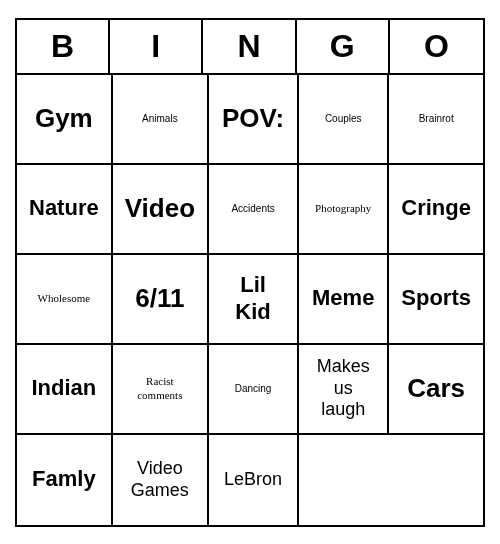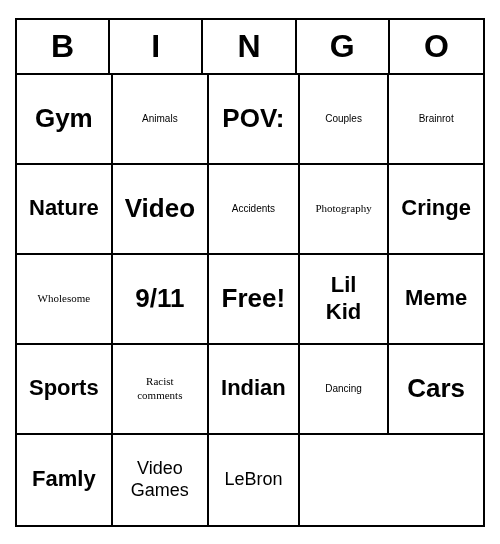--- a/index.html
+++ b/index.html
@@ -129,42 +129,42 @@
       <div class="bingo-cell">
         <span class="cell-text small">Photography</span>
       </div>
       <div class="bingo-cell">
         <span class="cell-text large">Cringe</span>
       </div>
       <div class="bingo-cell">
         <span class="cell-text small">Wholesome</span>
       </div>
       <div class="bingo-cell">
-        <span class="cell-text xlarge">9/11</span>
-      </div>
-      <div class="bingo-cell">
-        <span class="cell-text xlarge">Free!</span>
+        <span class="cell-text xlarge">6/11</span>
       </div>
       <div class="bingo-cell">
         <span class="cell-text large">Lil Kid</span>
       </div>
       <div class="bingo-cell">
         <span class="cell-text large">Meme</span>
       </div>
       <div class="bingo-cell">
         <span class="cell-text large">Sports</span>
       </div>
       <div class="bingo-cell">
+        <span class="cell-text large">Indian</span>
+      </div>
+      <div class="bingo-cell">
         <span class="cell-text small">Racist comments</span>
       </div>
       <div class="bingo-cell">
-        <span class="cell-text large">Indian</span>
+        <span class="cell-text cell-text">Dancing</span>
       </div>
       <div class="bingo-cell">
-        <span class="cell-text cell-text">Dancing</span>
+        <span class="cell-text medium">Makes us laugh</span>
       </div>
       <div class="bingo-cell">
         <span class="cell-text xlarge">Cars</span>
       </div>
       <div class="bingo-cell">
         <span class="cell-text large">Famly</span>
       </div>
       <div class="bingo-cell">
         <span class="cell-text medium">Video Games</span>
       </div>

